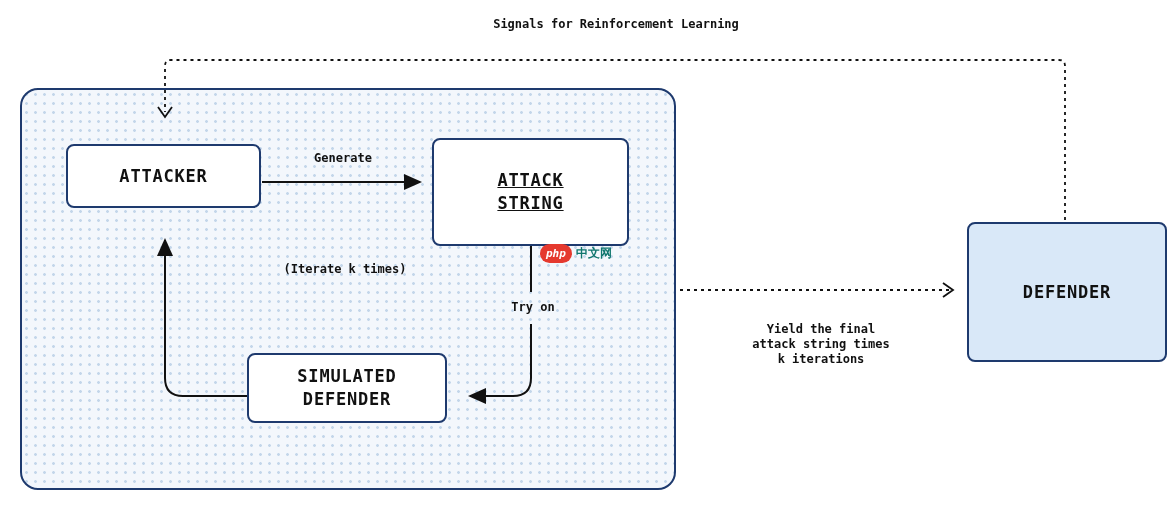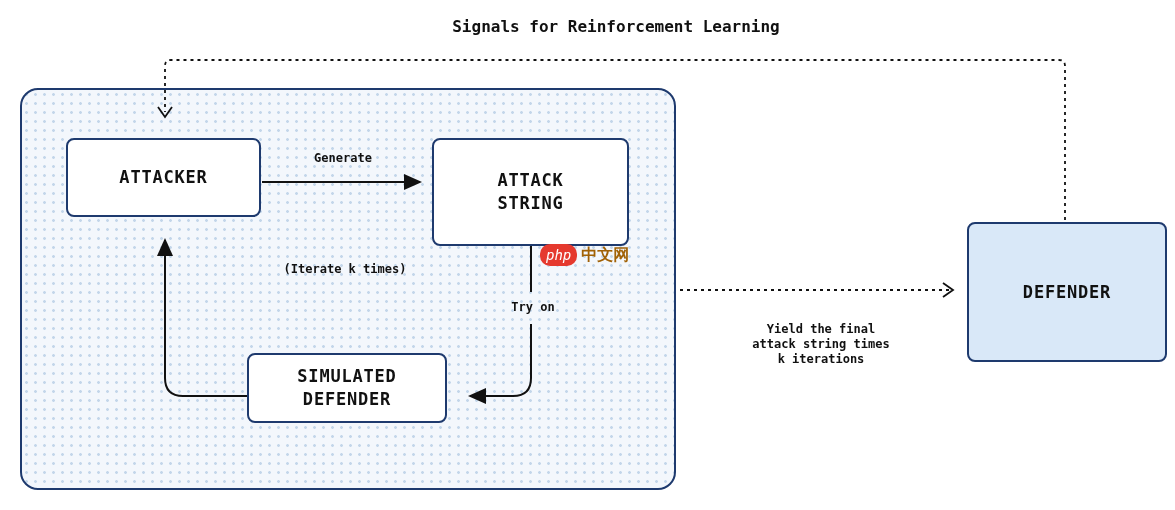--- a/index.html
+++ b/index.html
@@ -38,59 +38,59 @@
     border-radius: 8px;
     background: #ffffff;
     font-weight: bold;
     font-size: 17px;
     letter-spacing: 0.8px;
     text-align: center;
     white-space: pre-line;
     line-height: 1.35;
     box-sizing: border-box;
   }
-  .node.attacker          { left: 66px;  top: 138px; width: 195px; height: 79px; }
-  .node.attack-string     { left: 432px; top: 138px; width: 197px; height: 108px; }
+  .node.attacker          { left: 66px;  top: 144px; width: 195px; height: 64px; }
+  .node.attack-string     { left: 432px; top: 138px; width: 197px; height: 108px; text-decoration: underline; }
   .node.simulated-defender{ left: 247px; top: 353px; width: 200px; height: 70px; }
   .node.defender          { left: 967px; top: 222px; width: 200px; height: 140px; background: #d9e8f8; }
   .lbl {
     position: absolute;
     font-weight: bold;
     font-size: 12px;
     text-align: center;
     white-space: pre-line;
     line-height: 1.25;
   }
-  .lbl.top-label   { left: 316px; top: 17px;  width: 600px; font-size: 16px; }
+  .lbl.top-label   { left: 316px; top: 17px;  width: 600px; font-size: 12px; }
   .lbl.generate    { left: 283px; top: 151px; width: 120px; }
   .lbl.iterate     { left: 245px; top: 262px; width: 200px; }
   .lbl.try-on      { left: 493px; top: 300px; width: 80px; text-align: center; }
   .lbl.feedback    { left: 83px;  top: 290px; width: 160px; }
   .lbl.yield       { left: 710px; top: 322px; width: 222px; }
   .wm {
     position: absolute;
     left: 540px; top: 244px;
     display: flex;
     align-items: center;
     gap: 4px;
   }
   .wm-badge {
     background: #e5392e;
     color: #ffffff;
-    font-weight: normal;
+    font-weight: bold;
     font-style: italic;
-    font-size: 14px;
+    font-size: 11px;
     line-height: 1;
     padding: 4px 6px;
     border-radius: 10px;
   }
   .wm-text {
-    color: #a16207;
+    color: #0f766e;
     font-weight: bold;
-    font-size: 16px;
+    font-size: 12px;
     font-family: "DejaVu Sans", "Liberation Sans", sans-serif;
   }
 </style>
 </head>
 <body>
 
 <div class="canvas">
 
   <div class="loop-container"></div>
 

